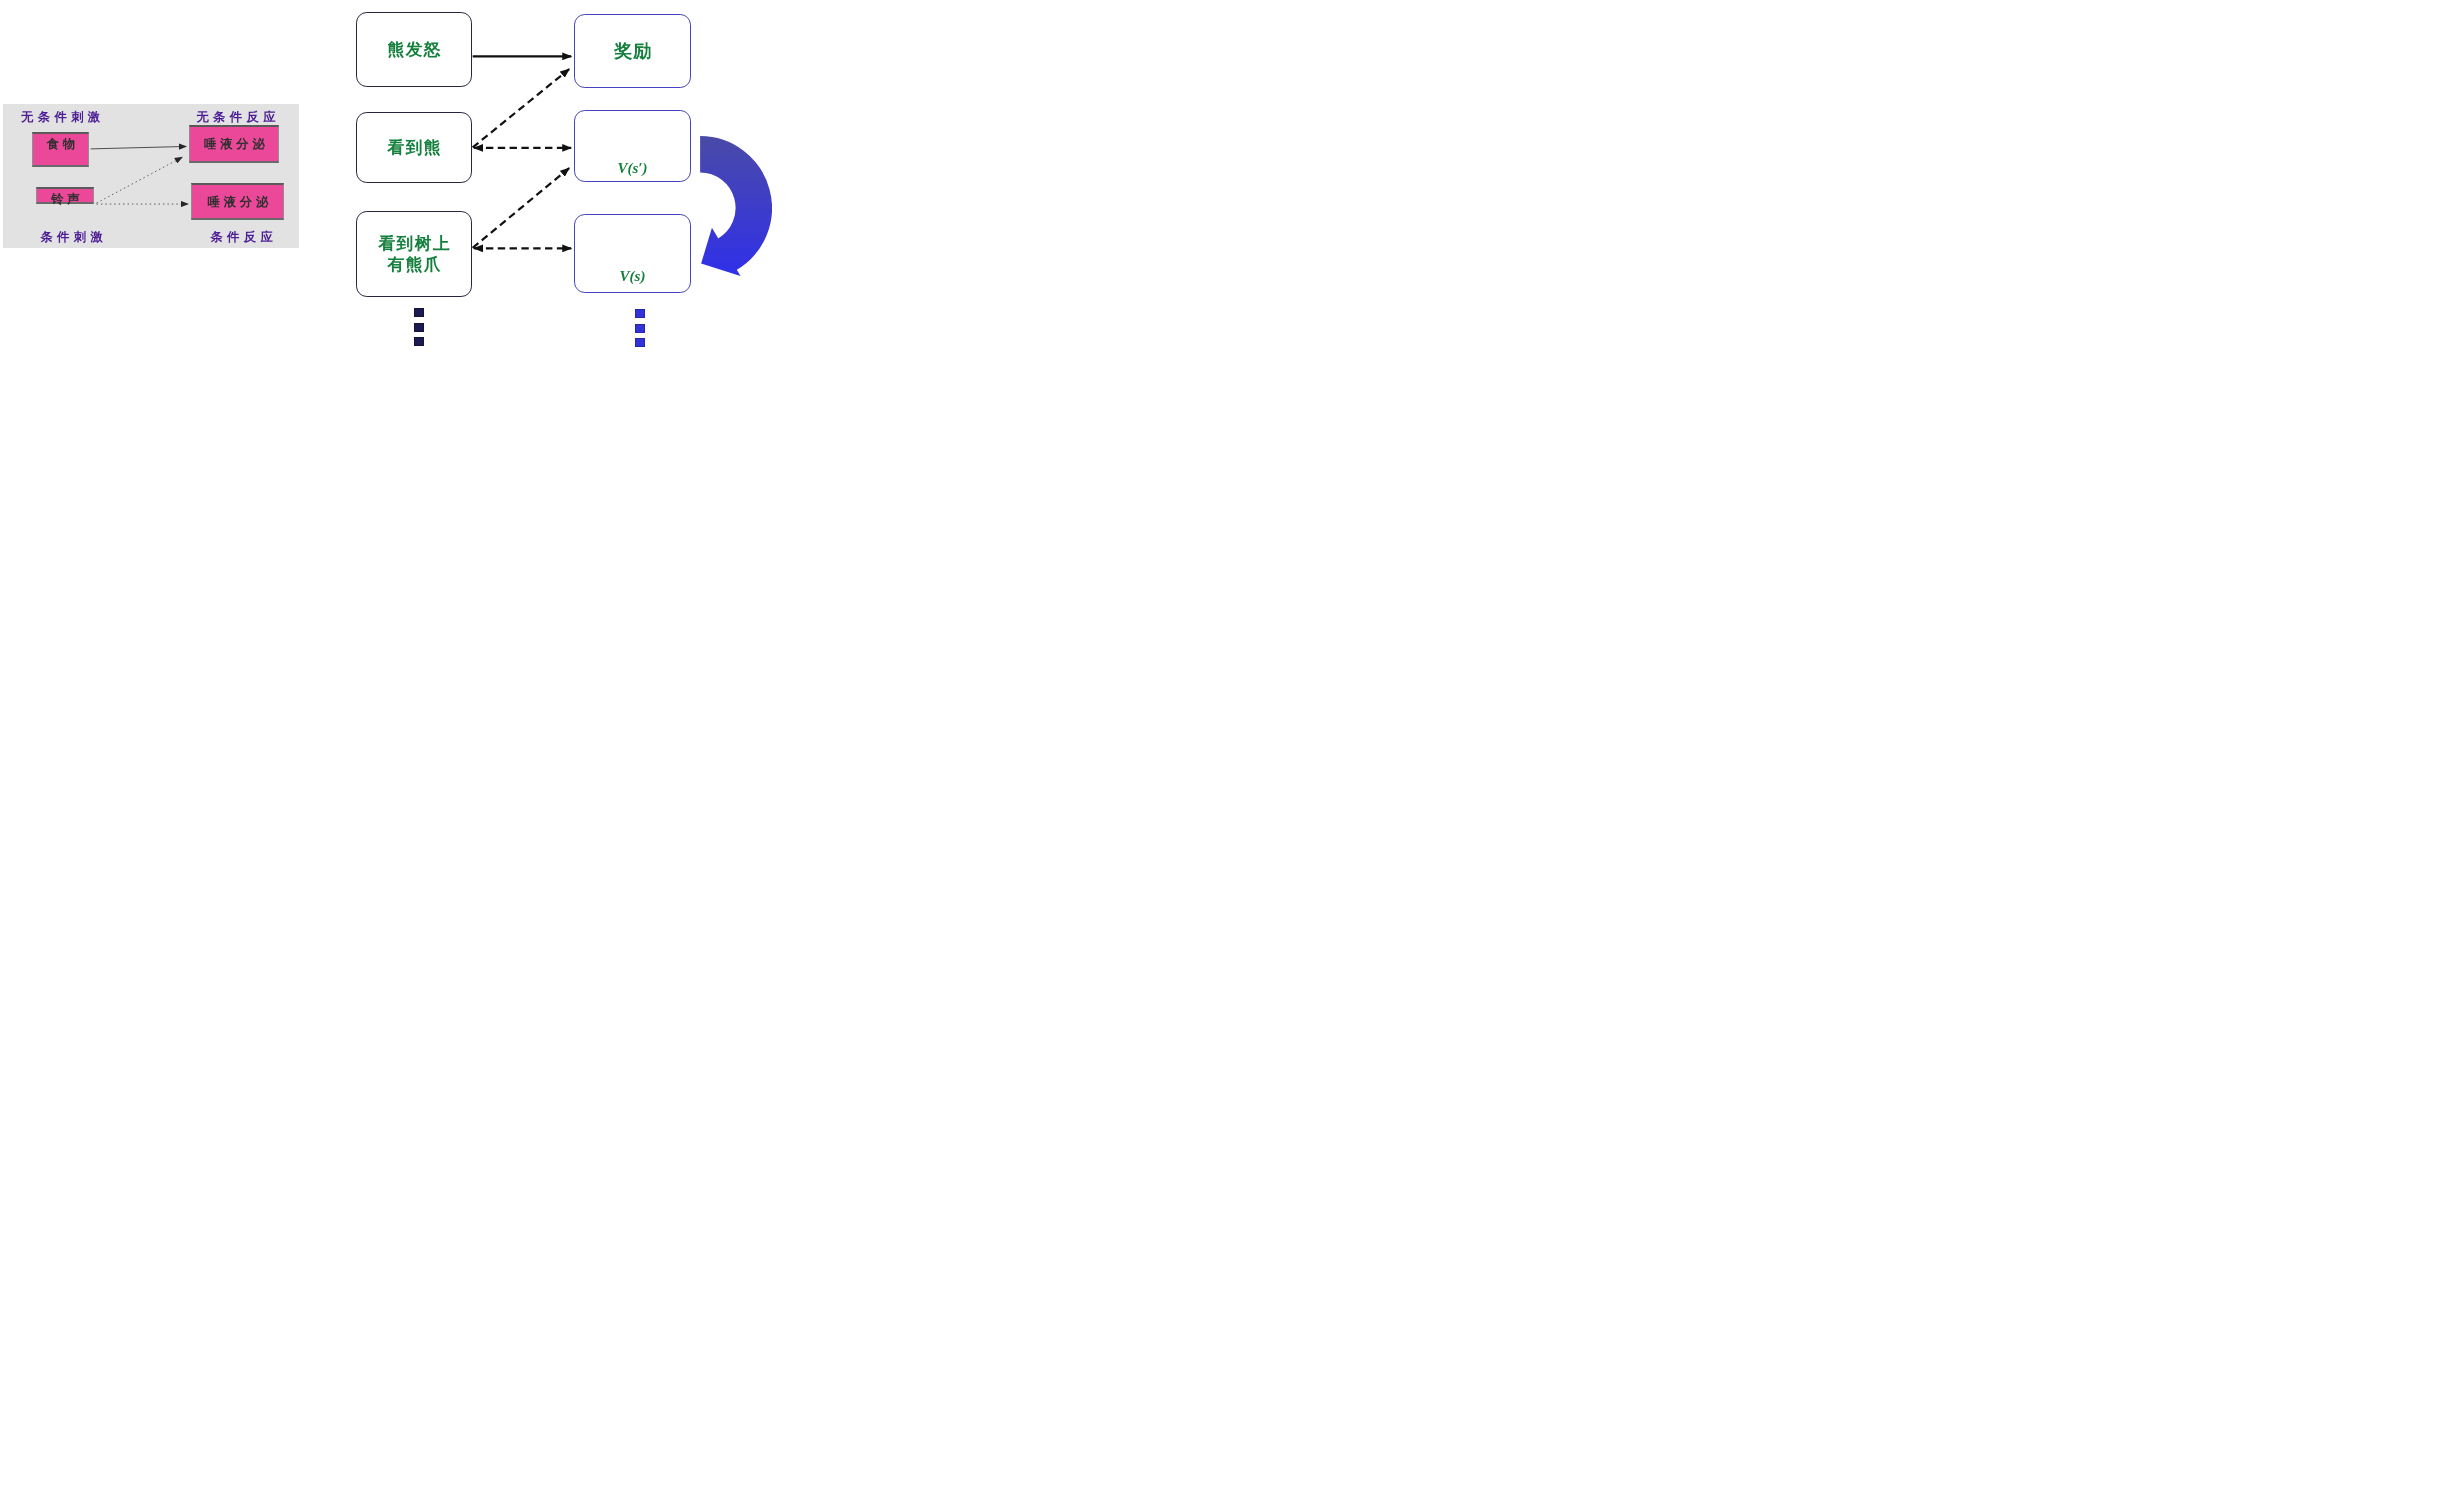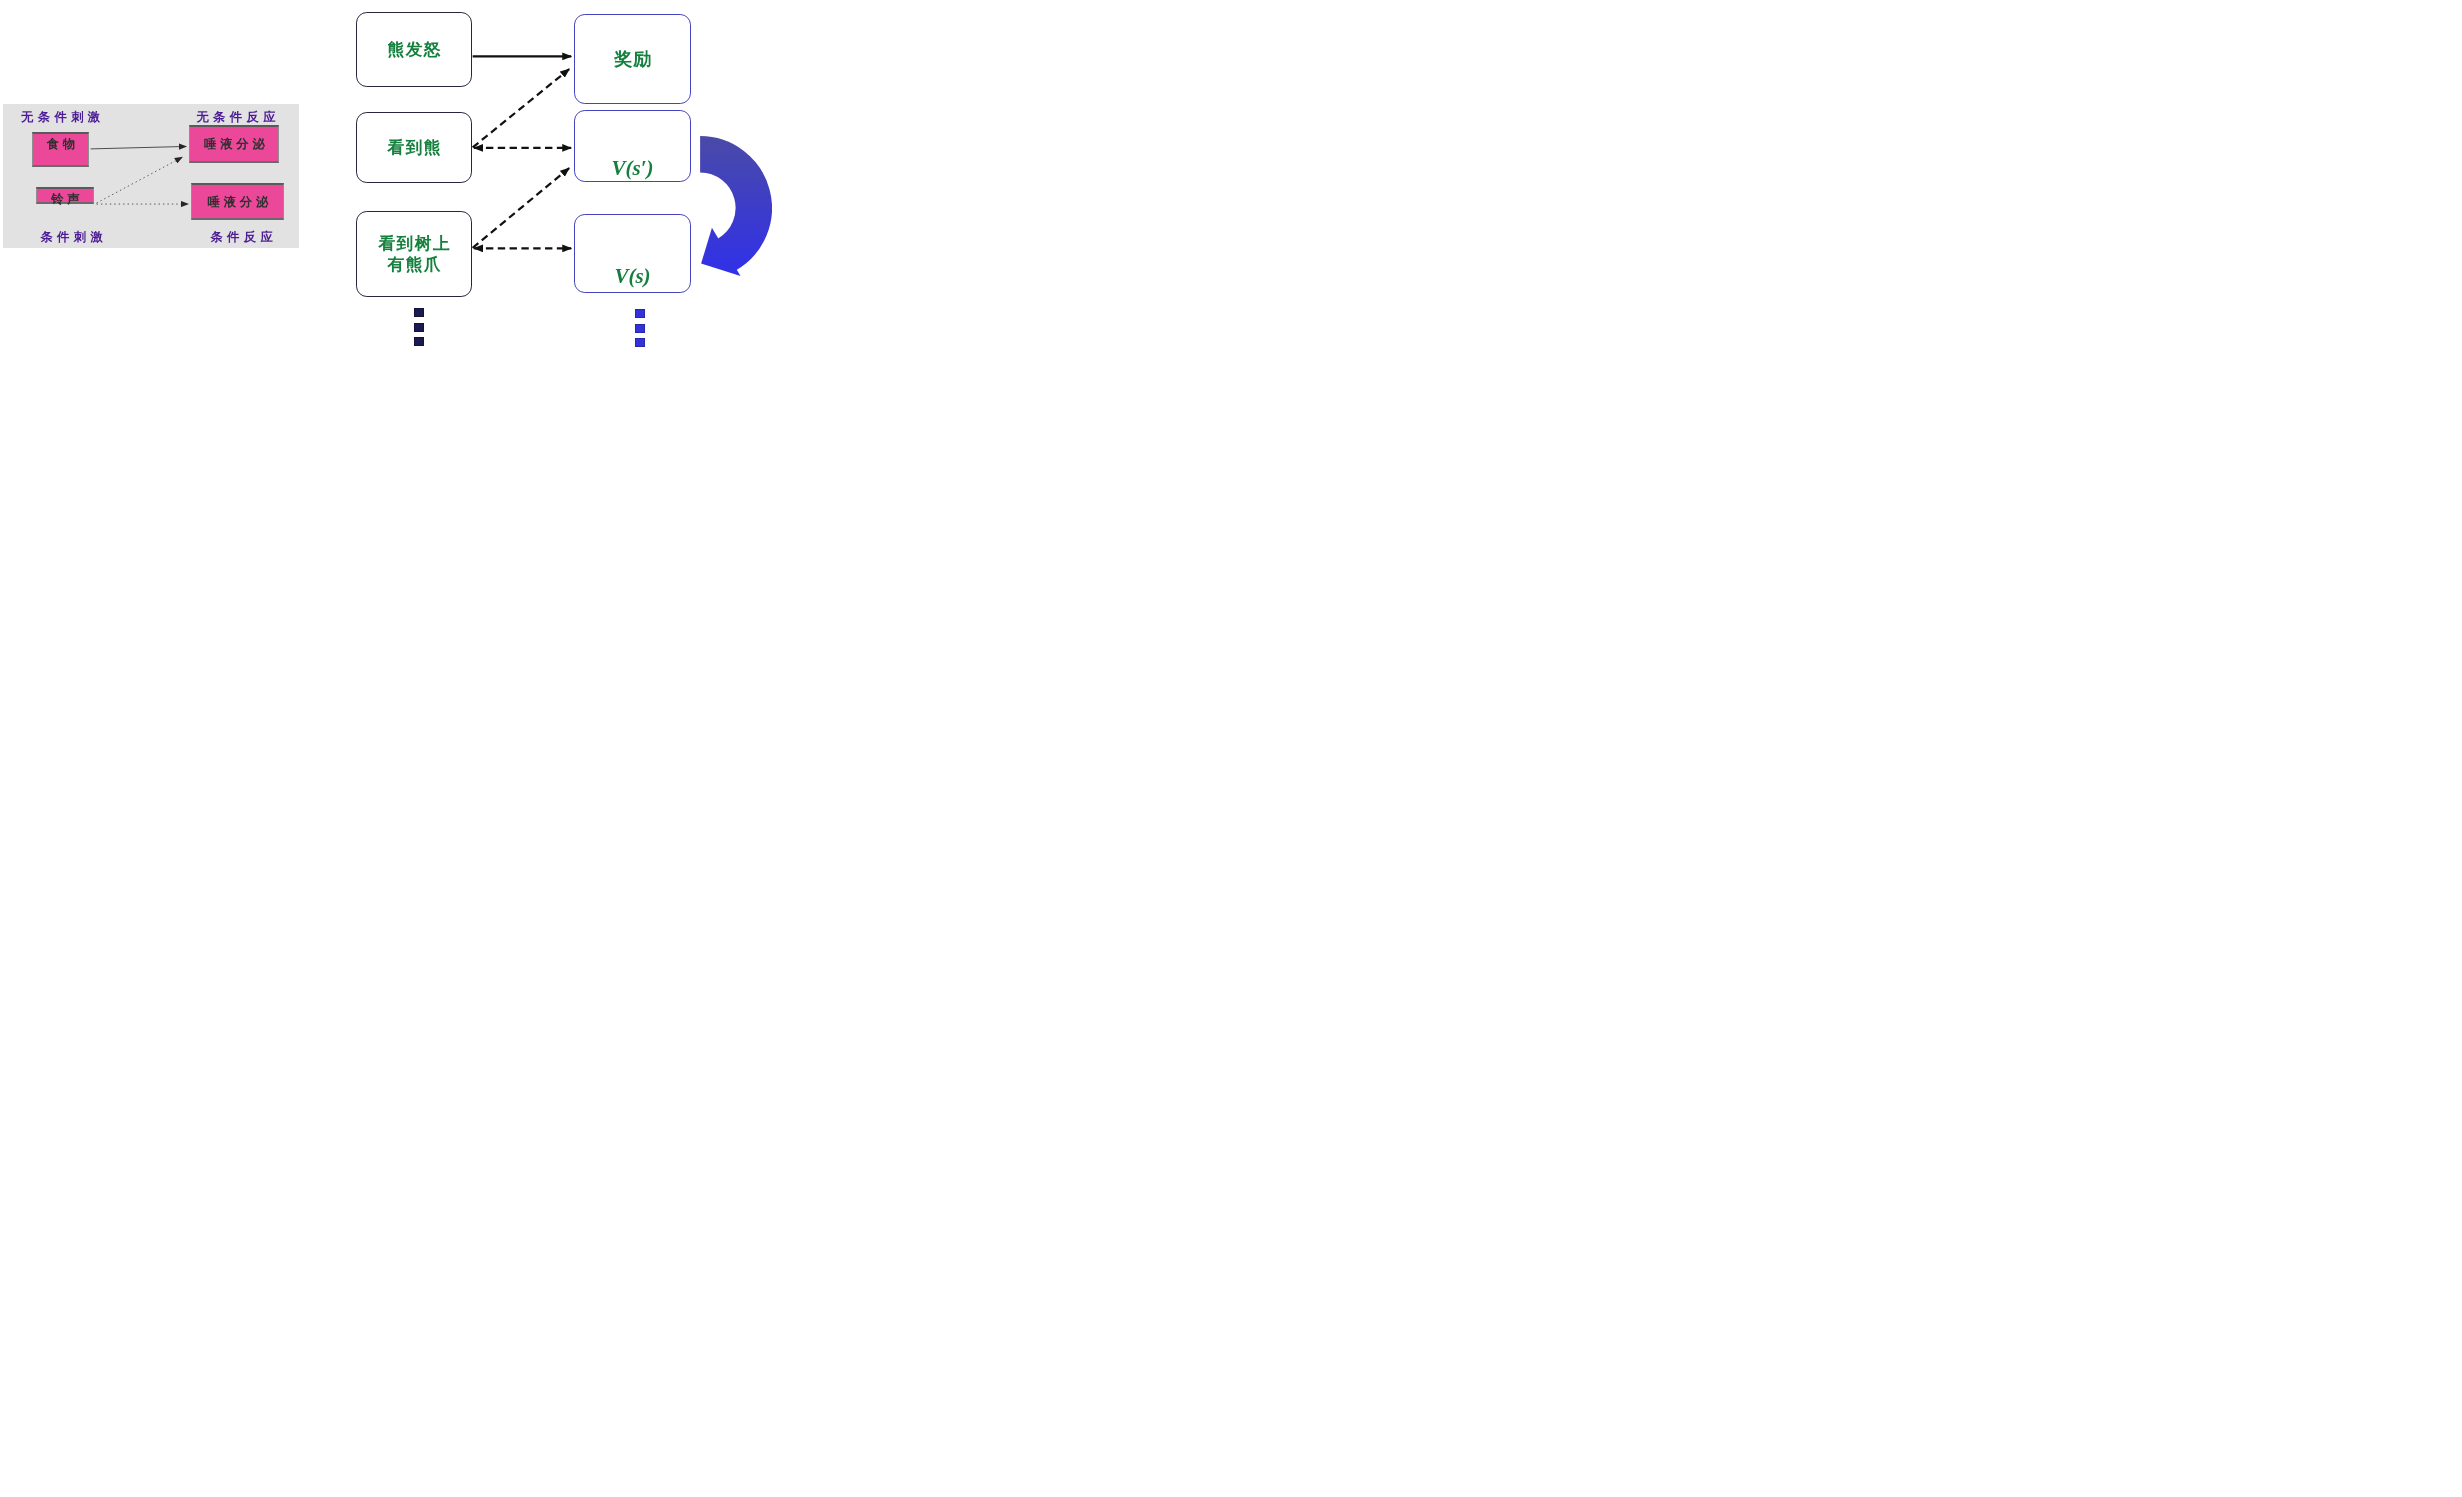--- a/index.html
+++ b/index.html
@@ -15,21 +15,21 @@
   .lbox .t{padding-top:2px;text-indent:3.9px;}
   .lbox.deep .t{padding-top:9px;}
 
   
   .rbox{position:absolute;box-sizing:border-box;background:#ffffff;border:1.5px solid #26263e;border-radius:10.8px;
         display:flex;align-items:center;justify-content:center;flex-direction:column;
         font-weight:bold;color:#15803d;font-size:16.7px;letter-spacing:1.5px;text-indent:1.5px;}
   .rbox.blue{border-color:#4444c0;}
   .rbox .serif{font-family:"Liberation Serif","DejaVu Serif",serif;font-size:18px;letter-spacing:1px;}
   .rbox .math{font-family:"Liberation Serif","DejaVu Serif",serif;font-style:italic;font-weight:bold;
-              font-size:21px;letter-spacing:0;text-indent:0;margin-top:45px;}
+              font-size:15px;letter-spacing:0;text-indent:0;margin-top:45px;}
   .rbox .l2{line-height:1.28;text-align:center;}
 
   .dot{position:absolute;width:7.9px;height:7.4px;}
   .dot.navy{background:#1b1b52;outline:0.5px solid #12123c;}
   .dot.blue{background:#3232d8;outline:1px solid #2626ae;}
 
   svg.overlay{position:absolute;left:0;top:0;width:772px;height:350px;pointer-events:none;}
 </style>
 </head>
 <body>
@@ -57,21 +57,21 @@
     </div>
 
     <div class="plabel" style="left:37px;top:125px;">条件刺激</div>
     <div class="plabel" style="left:207px;top:125px;">条件反应</div>
   </div>
 
   <div class="rbox" style="left:356px;top:11.8px;width:116px;height:75px;">
     <div>熊发怒</div>
   </div>
 
-  <div class="rbox blue" style="left:574px;top:13.8px;width:117px;height:90px;">
+  <div class="rbox blue" style="left:574px;top:13.8px;width:117px;height:74px;">
     <div class="serif">奖励</div>
   </div>
 
   <div class="rbox" style="left:356px;top:112px;width:116px;height:71px;">
     <div>看到熊</div>
   </div>
 
   <div class="rbox blue" style="left:574px;top:110px;width:117px;height:72px;">
     <div class="math">V(s′)</div>
   </div>

